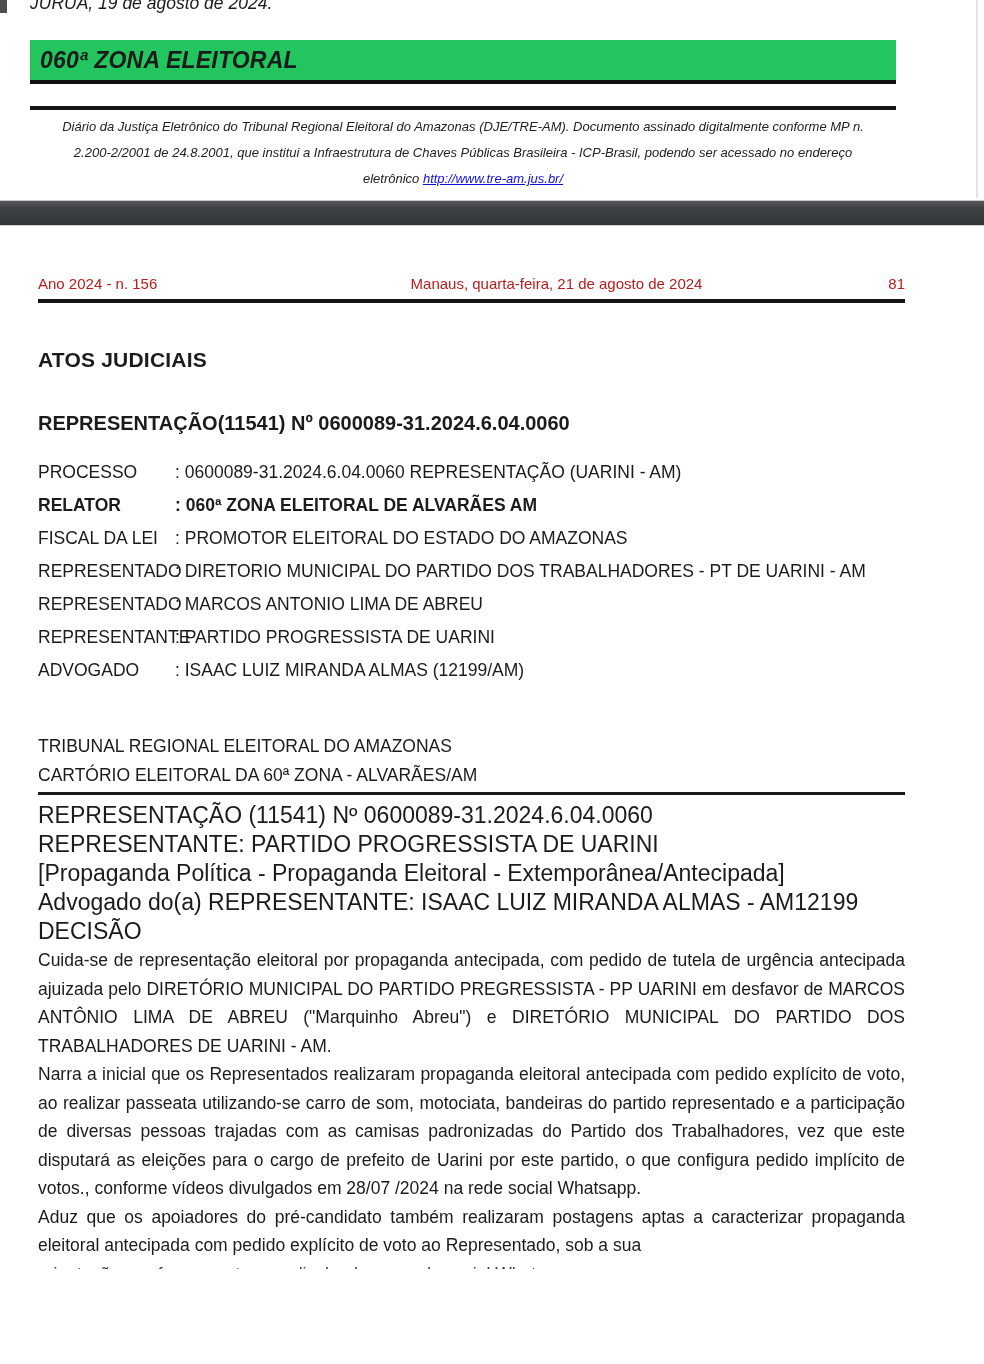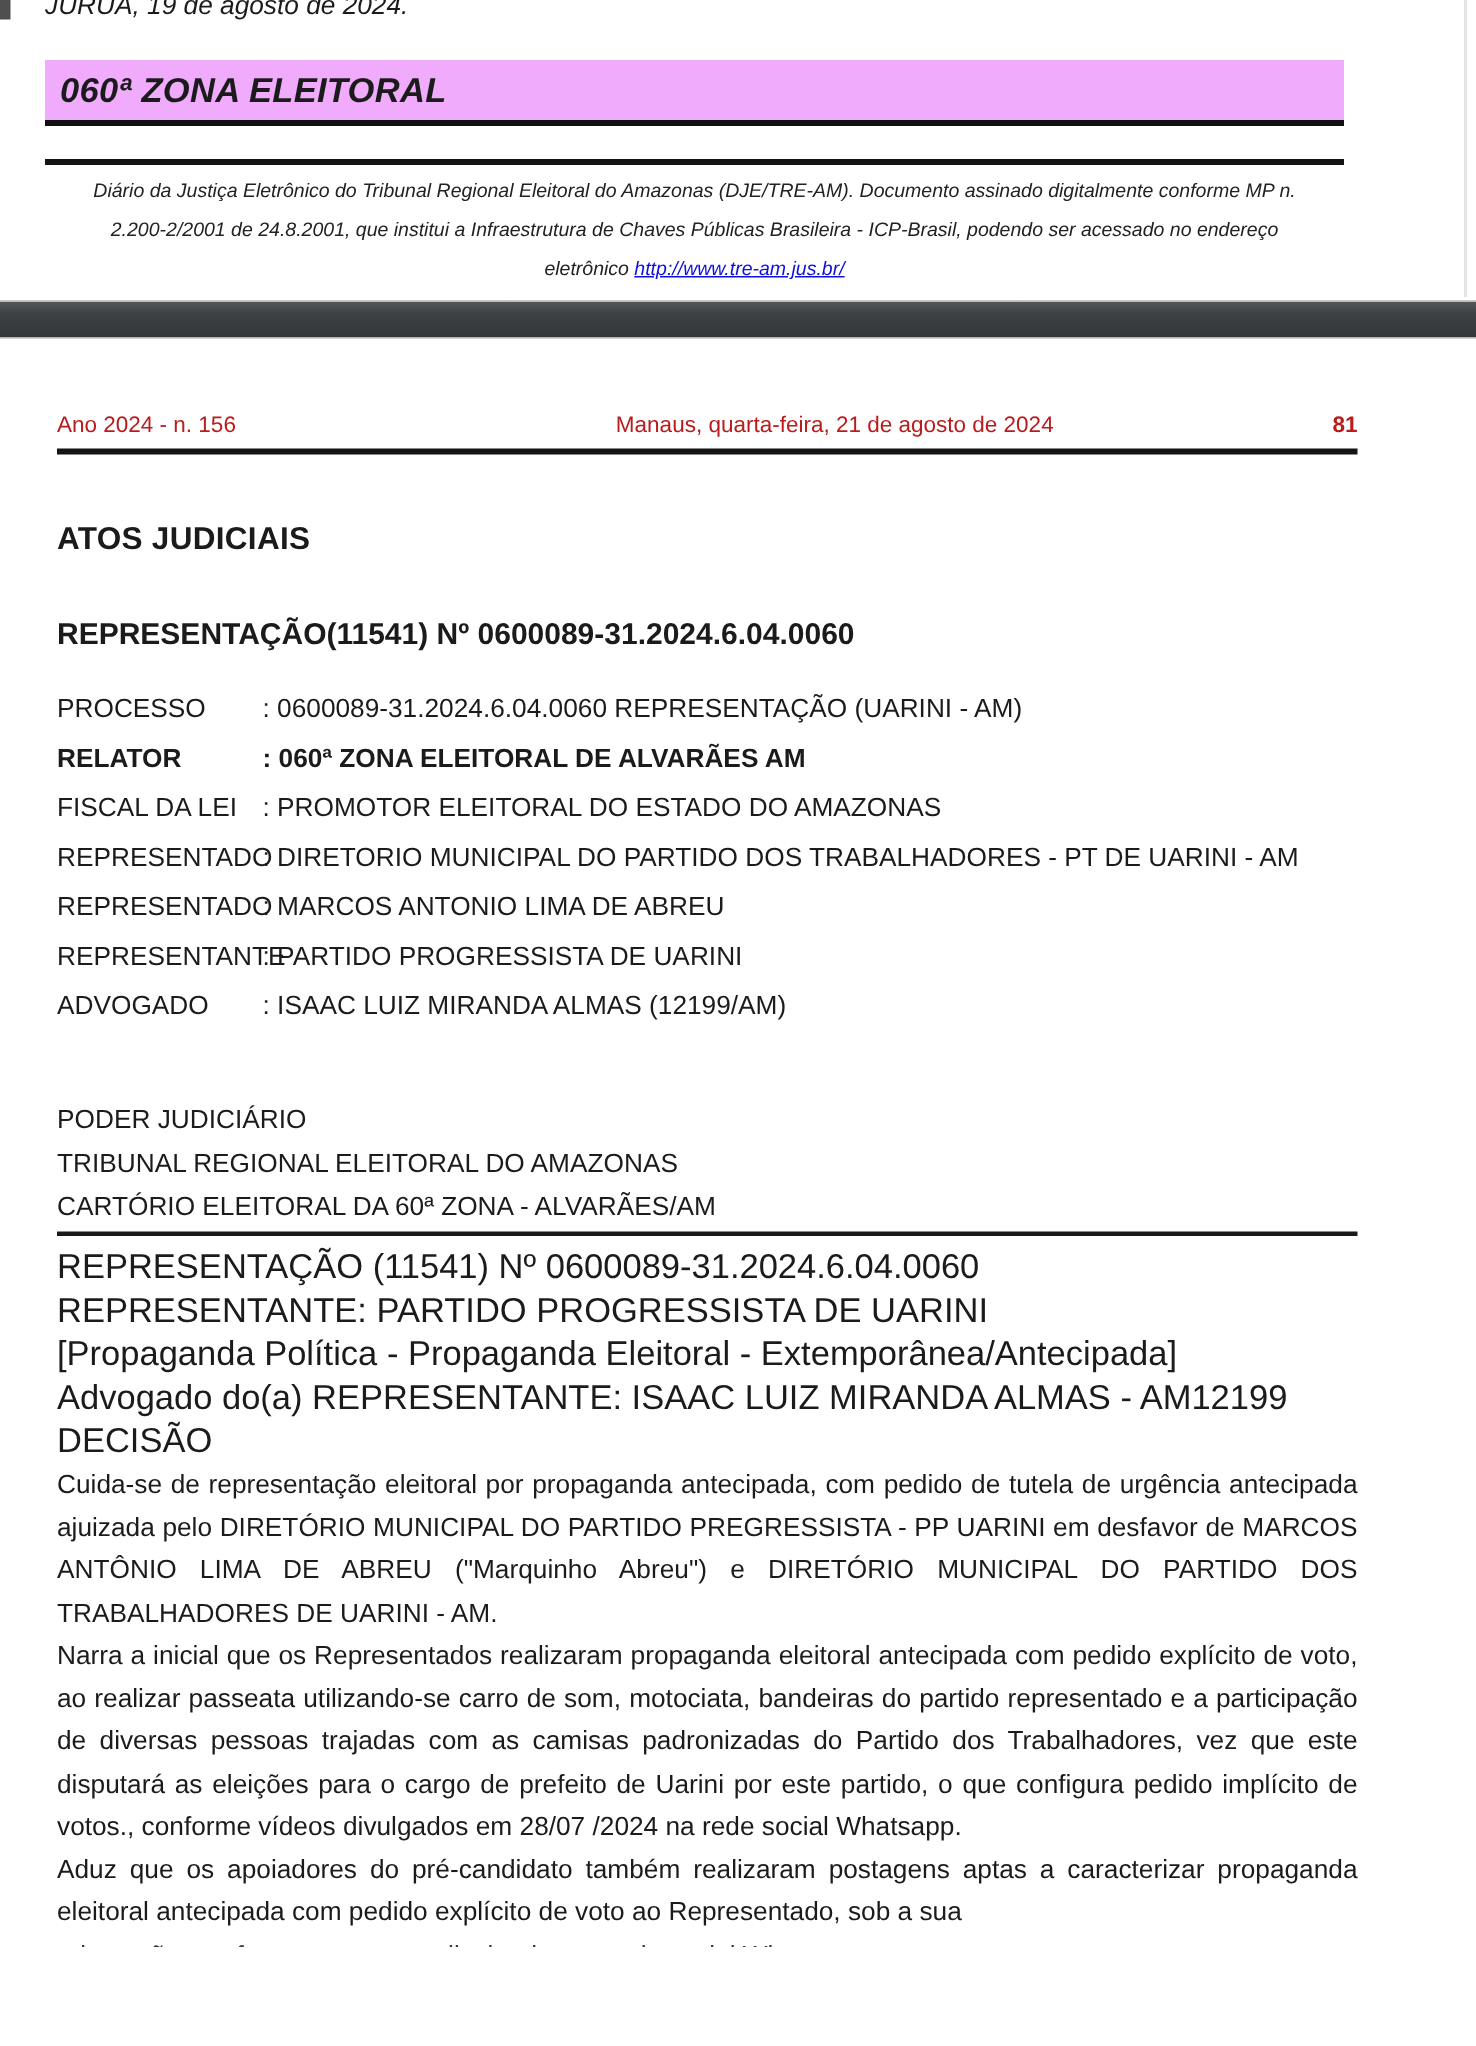--- a/index.html
+++ b/index.html
@@ -7,38 +7,38 @@
     position:relative; width:984px; height:1364px; overflow:hidden;
     background:#ffffff; color:#1b1b1b;
     font-family:"Liberation Sans","DejaVu Sans",sans-serif;
     -webkit-font-smoothing:antialiased;
   }
   
   .p1 { margin:0 88px 0 30px;font-style:italic; }
   .closing { height:19px; overflow:hidden; font-size:17.5px; }
   .closing span { display:block; margin-top:-7px; }
   .banner {
-    margin-top:21px; background:#f0abfc; border-bottom:4px solid #101010;
+    margin-top:21px; background:#22c55e; border-bottom:4px solid #101010;
     font-size:23px; font-weight:bold; padding:7px 10px 6px; letter-spacing:.2px;
   }
   .rule1 { margin-top:22px; height:4px; background:#141414; }
   .signature { margin-top:4px; padding:0 14px; text-align:center; font-size:13px; line-height:26px; color:#222; }
   .signature .link { color:#1010dd; text-decoration:underline; cursor:pointer; }
   
   .separator {
     margin-top:8px; height:24px;
     background:linear-gradient(180deg,#55585b 0%,#3d4144 35%,#323639 100%);
     border-top:1px solid #c9c9c9; border-bottom:1px solid #d2d2d2;
   }
   
   .p2 { margin:0 79px 0 38px; }
   .pg-header { display:flex; margin-top:49px; font-size:15px; align-items:baseline; color:#b91c1c; }
   .pg-header .left { width:240px; }
   .pg-header .center { flex:1; text-align:center; }
-  .pg-header .right { width:70px; text-align:right;font-weight:bold; }
+  .pg-header .right { width:70px; text-align:right; }
   .header-rule { margin-top:7px; height:4px; background:#141414; }
   .section-title { margin-top:45px; font-size:21px; font-weight:bold; letter-spacing:.2px; }
   .case-title { margin-top:40px; font-size:20px; font-weight:bold; }
   .case-table { margin-top:23px; font-size:17.5px; }
   .case-row { display:flex; line-height:28px; margin-bottom:5px; }
   .case-row .lbl { width:137px; flex:none; }
   .case-row .val { flex:1; }
   .case-row.bold { font-weight:bold; }
   .case-row.center-label { align-items:center; }
   .court { margin-top:48px; font-size:17.5px; line-height:29px; }
@@ -106,21 +106,20 @@
         <span class="lbl">REPRESENTANTE</span>
         <span class="val">: PARTIDO PROGRESSISTA DE UARINI</span>
       </div>
       <div class="case-row">
         <span class="lbl">ADVOGADO</span>
         <span class="val">: ISAAC LUIZ MIRANDA ALMAS (12199/AM)</span>
       </div>
     </div>
 
     <div class="court">
-      <div>PODER JUDICIÁRIO</div>
       <div>TRIBUNAL REGIONAL ELEITORAL DO AMAZONAS</div>
       <div>CARTÓRIO ELEITORAL DA 60ª ZONA - ALVARÃES/AM</div>
     </div>
     <div class="cartorio-rule"></div>
 
     <div class="meta">
       <div>REPRESENTAÇÃO (11541) Nº 0600089-31.2024.6.04.0060</div>
       <div>REPRESENTANTE: PARTIDO PROGRESSISTA DE UARINI</div>
       <div>[Propaganda Política - Propaganda Eleitoral - Extemporânea/Antecipada]</div>
       <div>Advogado do(a) REPRESENTANTE: ISAAC LUIZ MIRANDA ALMAS - AM12199</div>

